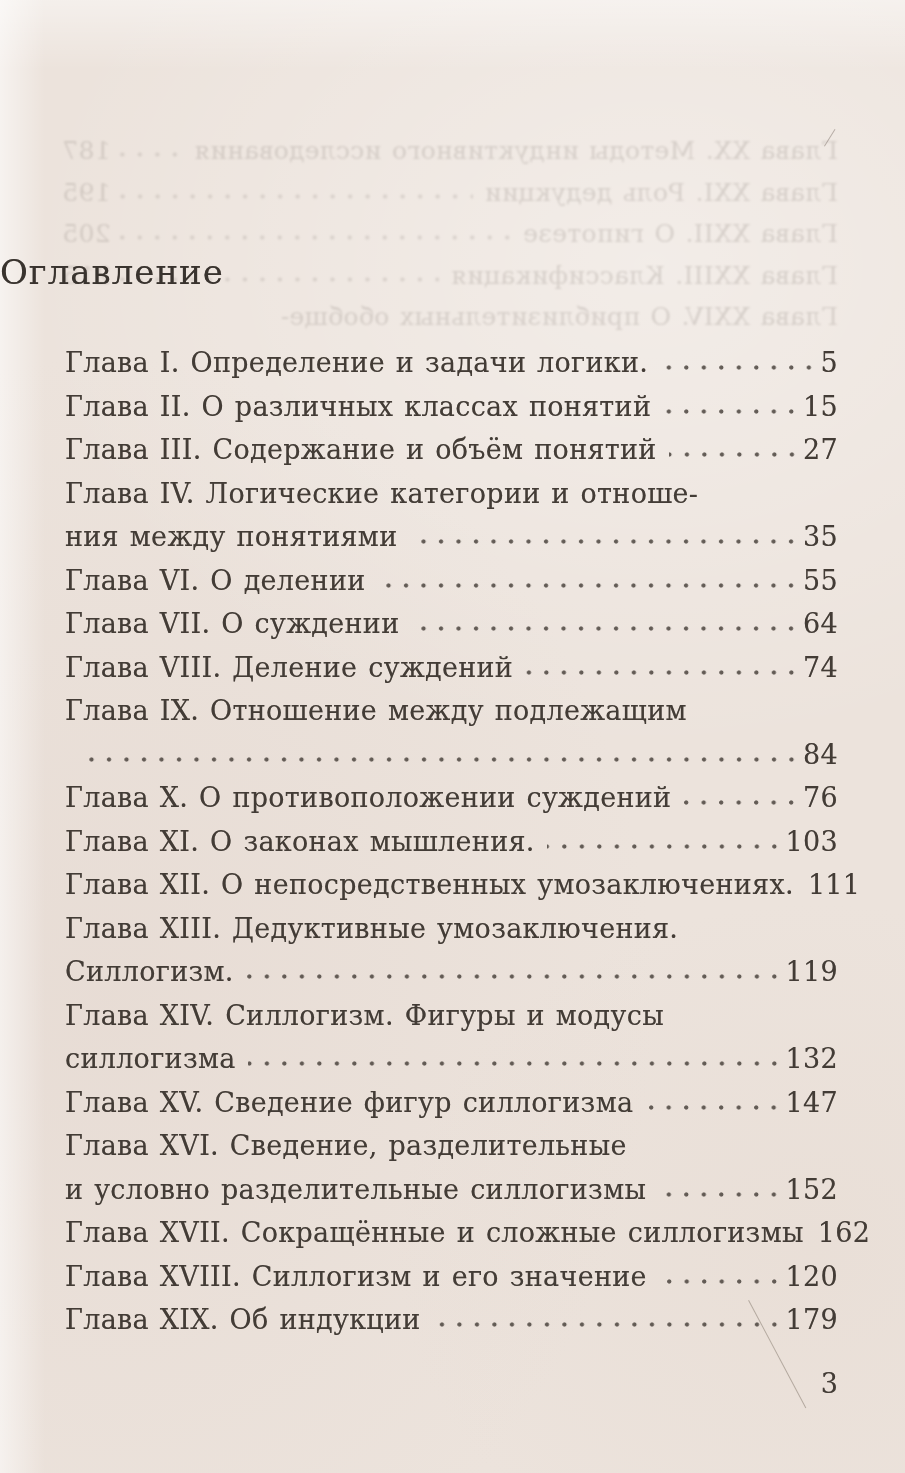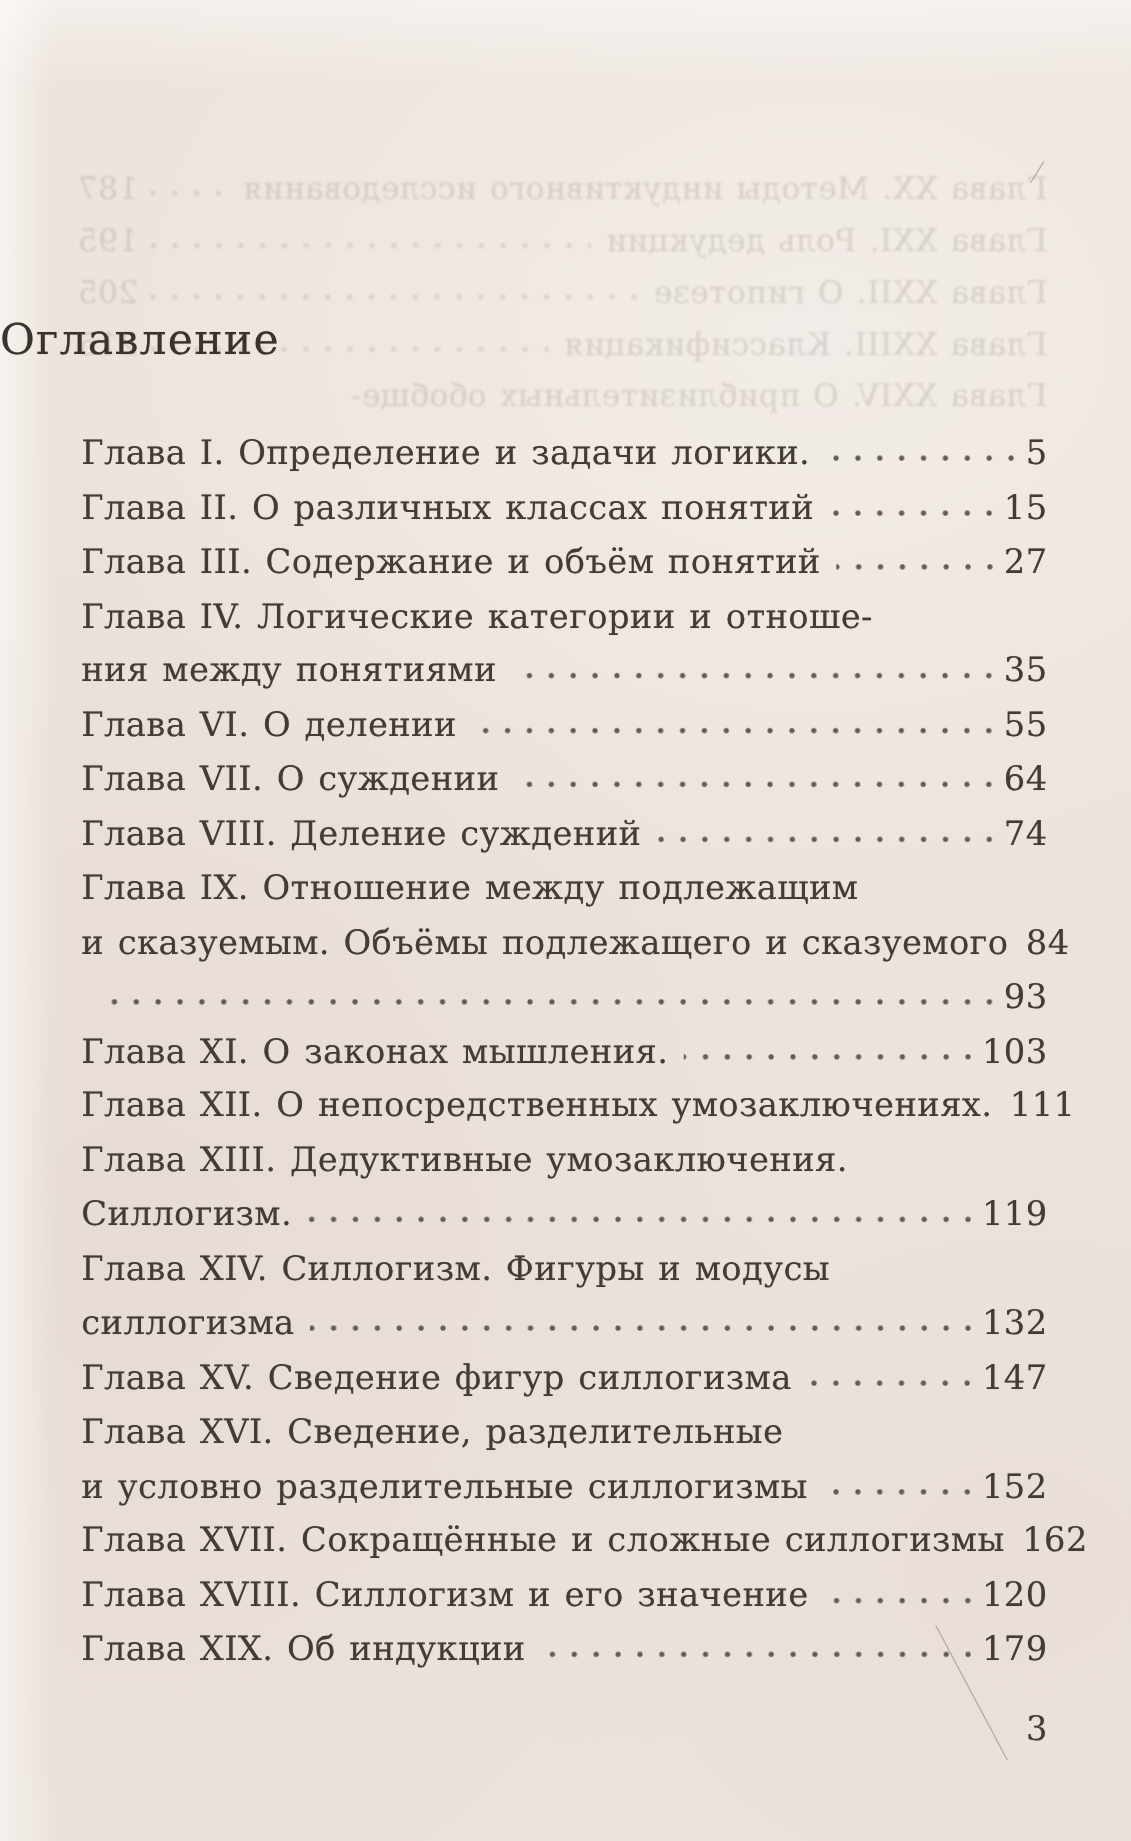--- a/index.html
+++ b/index.html
@@ -118,27 +118,27 @@
     <div class="row">
     <span class="t">Глава VIII. Деление суждений</span>
     <span class="leader"></span>
     <span class="pg">74</span>
   </div>
     <div class="row">
     <span class="t">Глава IX. Отношение между подлежащим</span>
 
   </div>
     <div class="row">
-    <span class="t">и сказуемым. Объёмы подлежащего и сказуемого</span>
     <span class="leader"></span>
     <span class="pg">84</span>
   </div>
     <div class="row">
-    <span class="leader"></span>
-    <span class="pg">93</span>
+    <span class="t">Глава X. О противоположении суждений</span>
+    <span class="leader"></span>
+    <span class="pg">76</span>
   </div>
     <div class="row">
     <span class="t">Глава XI. О законах мышления.</span>
     <span class="leader"></span>
     <span class="pg">103</span>
   </div>
     <div class="row">
     <span class="t">Глава XII. О непосредственных умозаключениях.</span>
     <span class="leader nodots"></span>
     <span class="pg">111</span>

